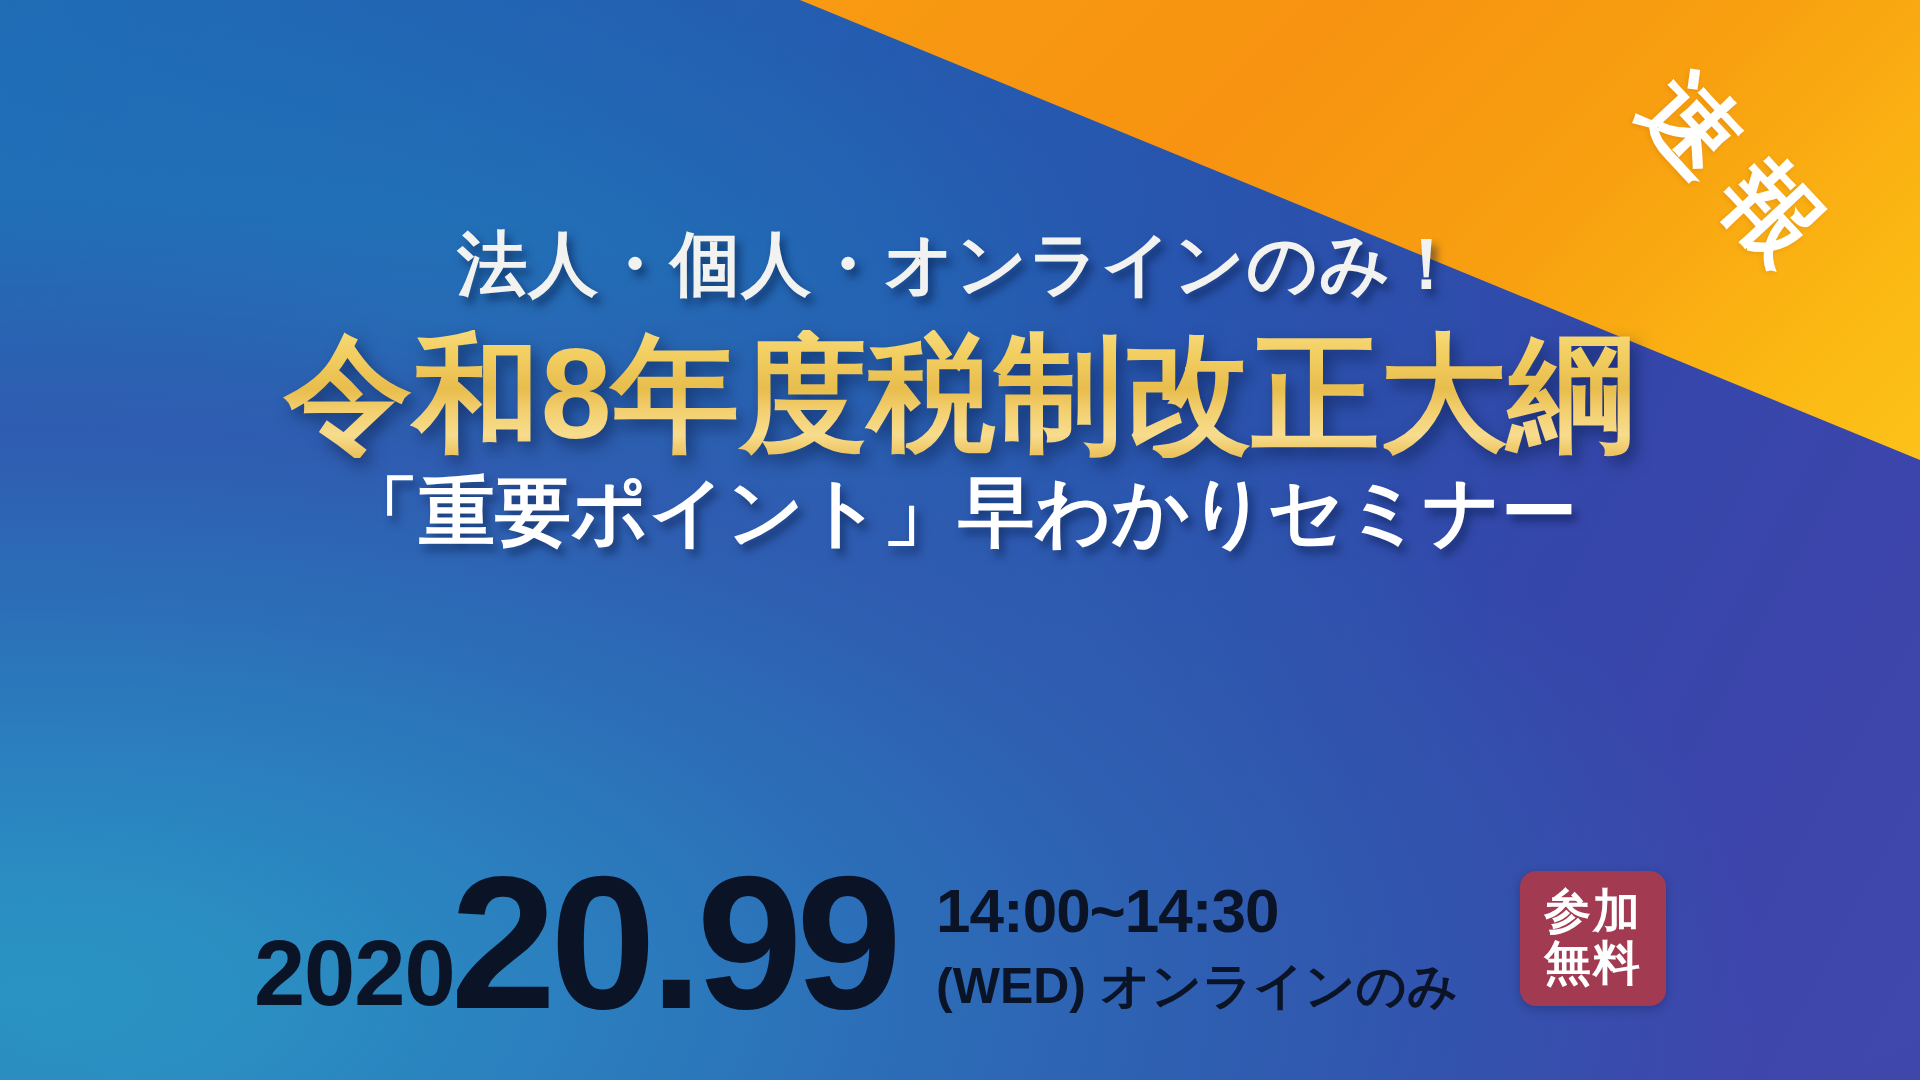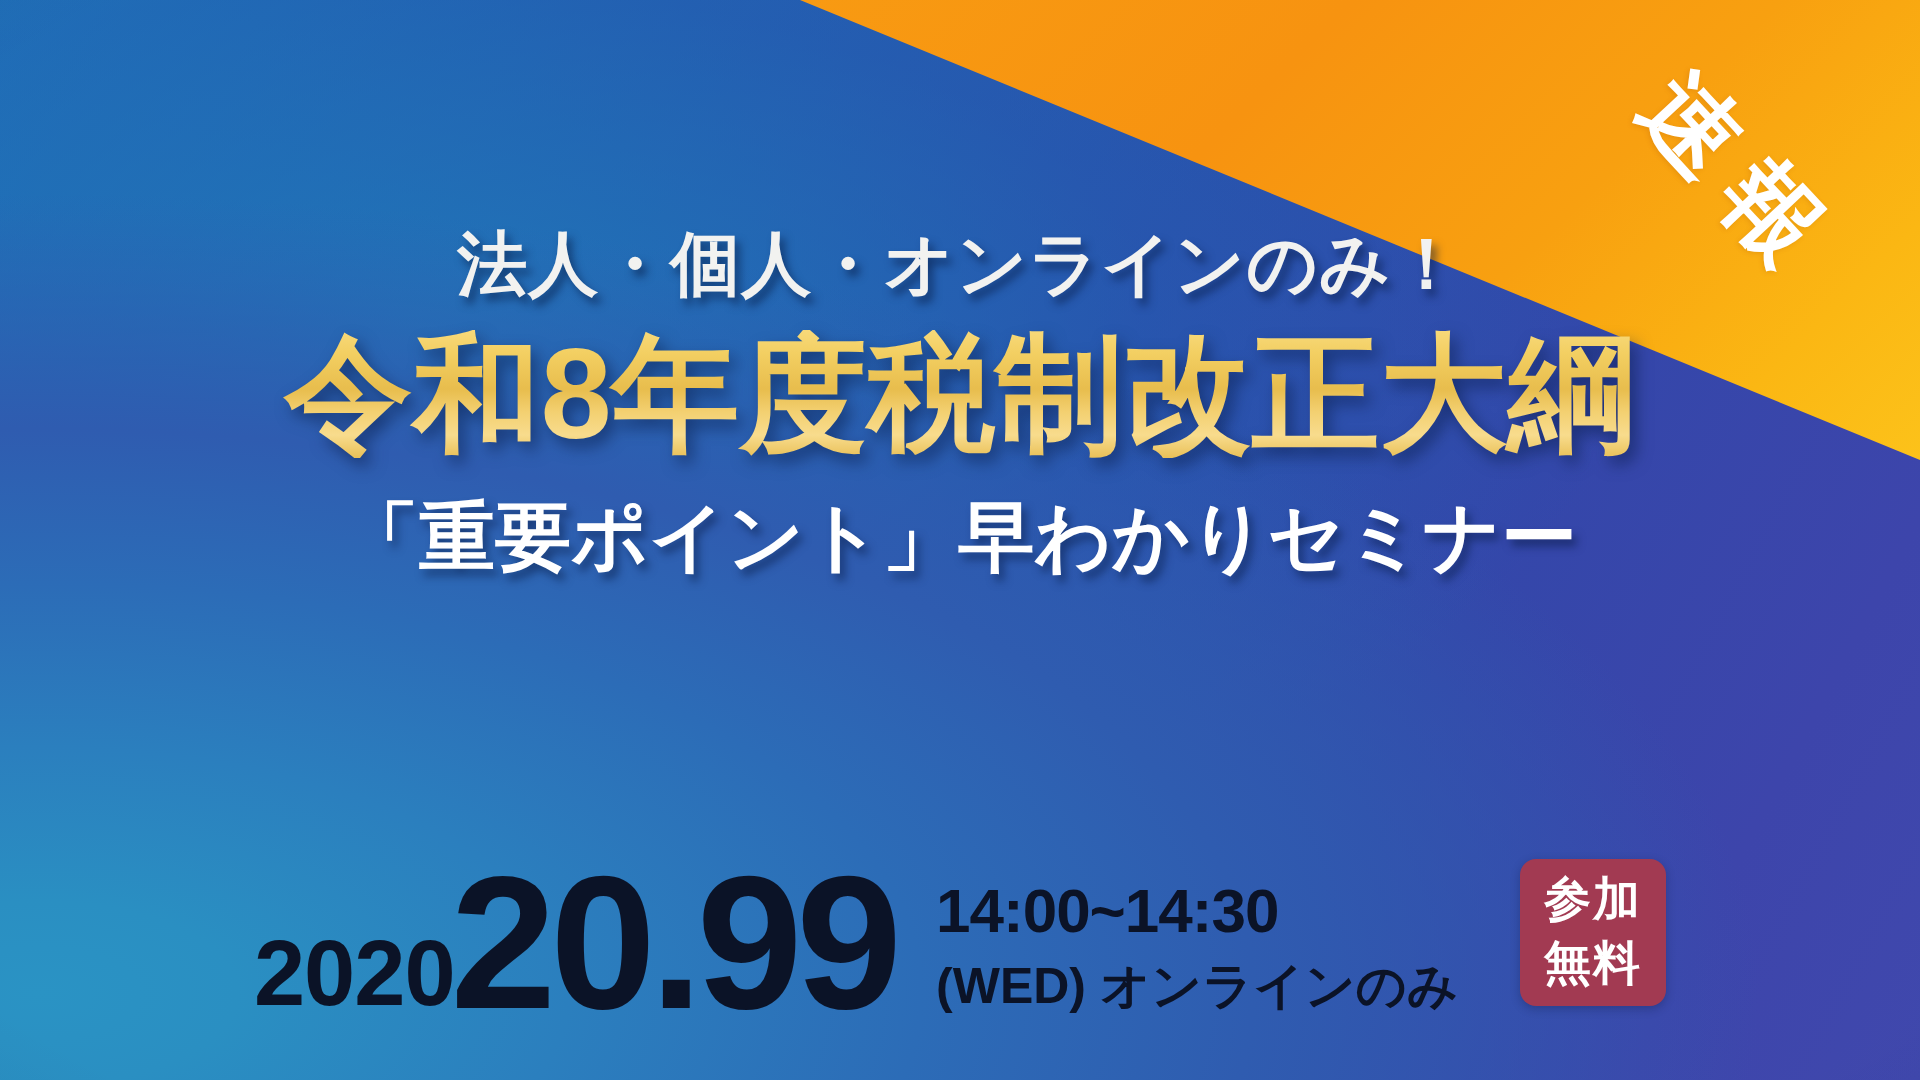--- a/index.html
+++ b/index.html
@@ -92,21 +92,21 @@
     background-clip:text;
     color:transparent;
     -webkit-text-fill-color:transparent;
     filter:drop-shadow(6px 8px 8px rgba(8,26,70,0.55));
     white-space:nowrap;
   }
 
   .subtitle{
     position:absolute;
     left:0; right:0;
-    top:497px;
+    top:472px;
     text-align:center;
     color:#ffffff;
     font-size:76px;
     font-weight:700;
     line-height:1.05;
     letter-spacing:0px;
     text-shadow:5px 7px 9px rgba(6,24,64,0.5);
     white-space:nowrap;
   }
 
@@ -167,21 +167,20 @@
     background:#a23a52;
     color:#ffffff;
     border-radius:16px;
     padding:14px 24px 16px 24px;
     display:flex;
     flex-direction:column;
     align-items:center;
     justify-content:center;
     line-height:1.12;
     box-shadow:0 3px 10px rgba(10,20,50,0.28);
-    gap:12px;
   }
   .badge-line{
     font-size:47px;
     font-weight:700;
     letter-spacing:2px;
     white-space:nowrap;
   }
 </style>
 </head>
 <body>

